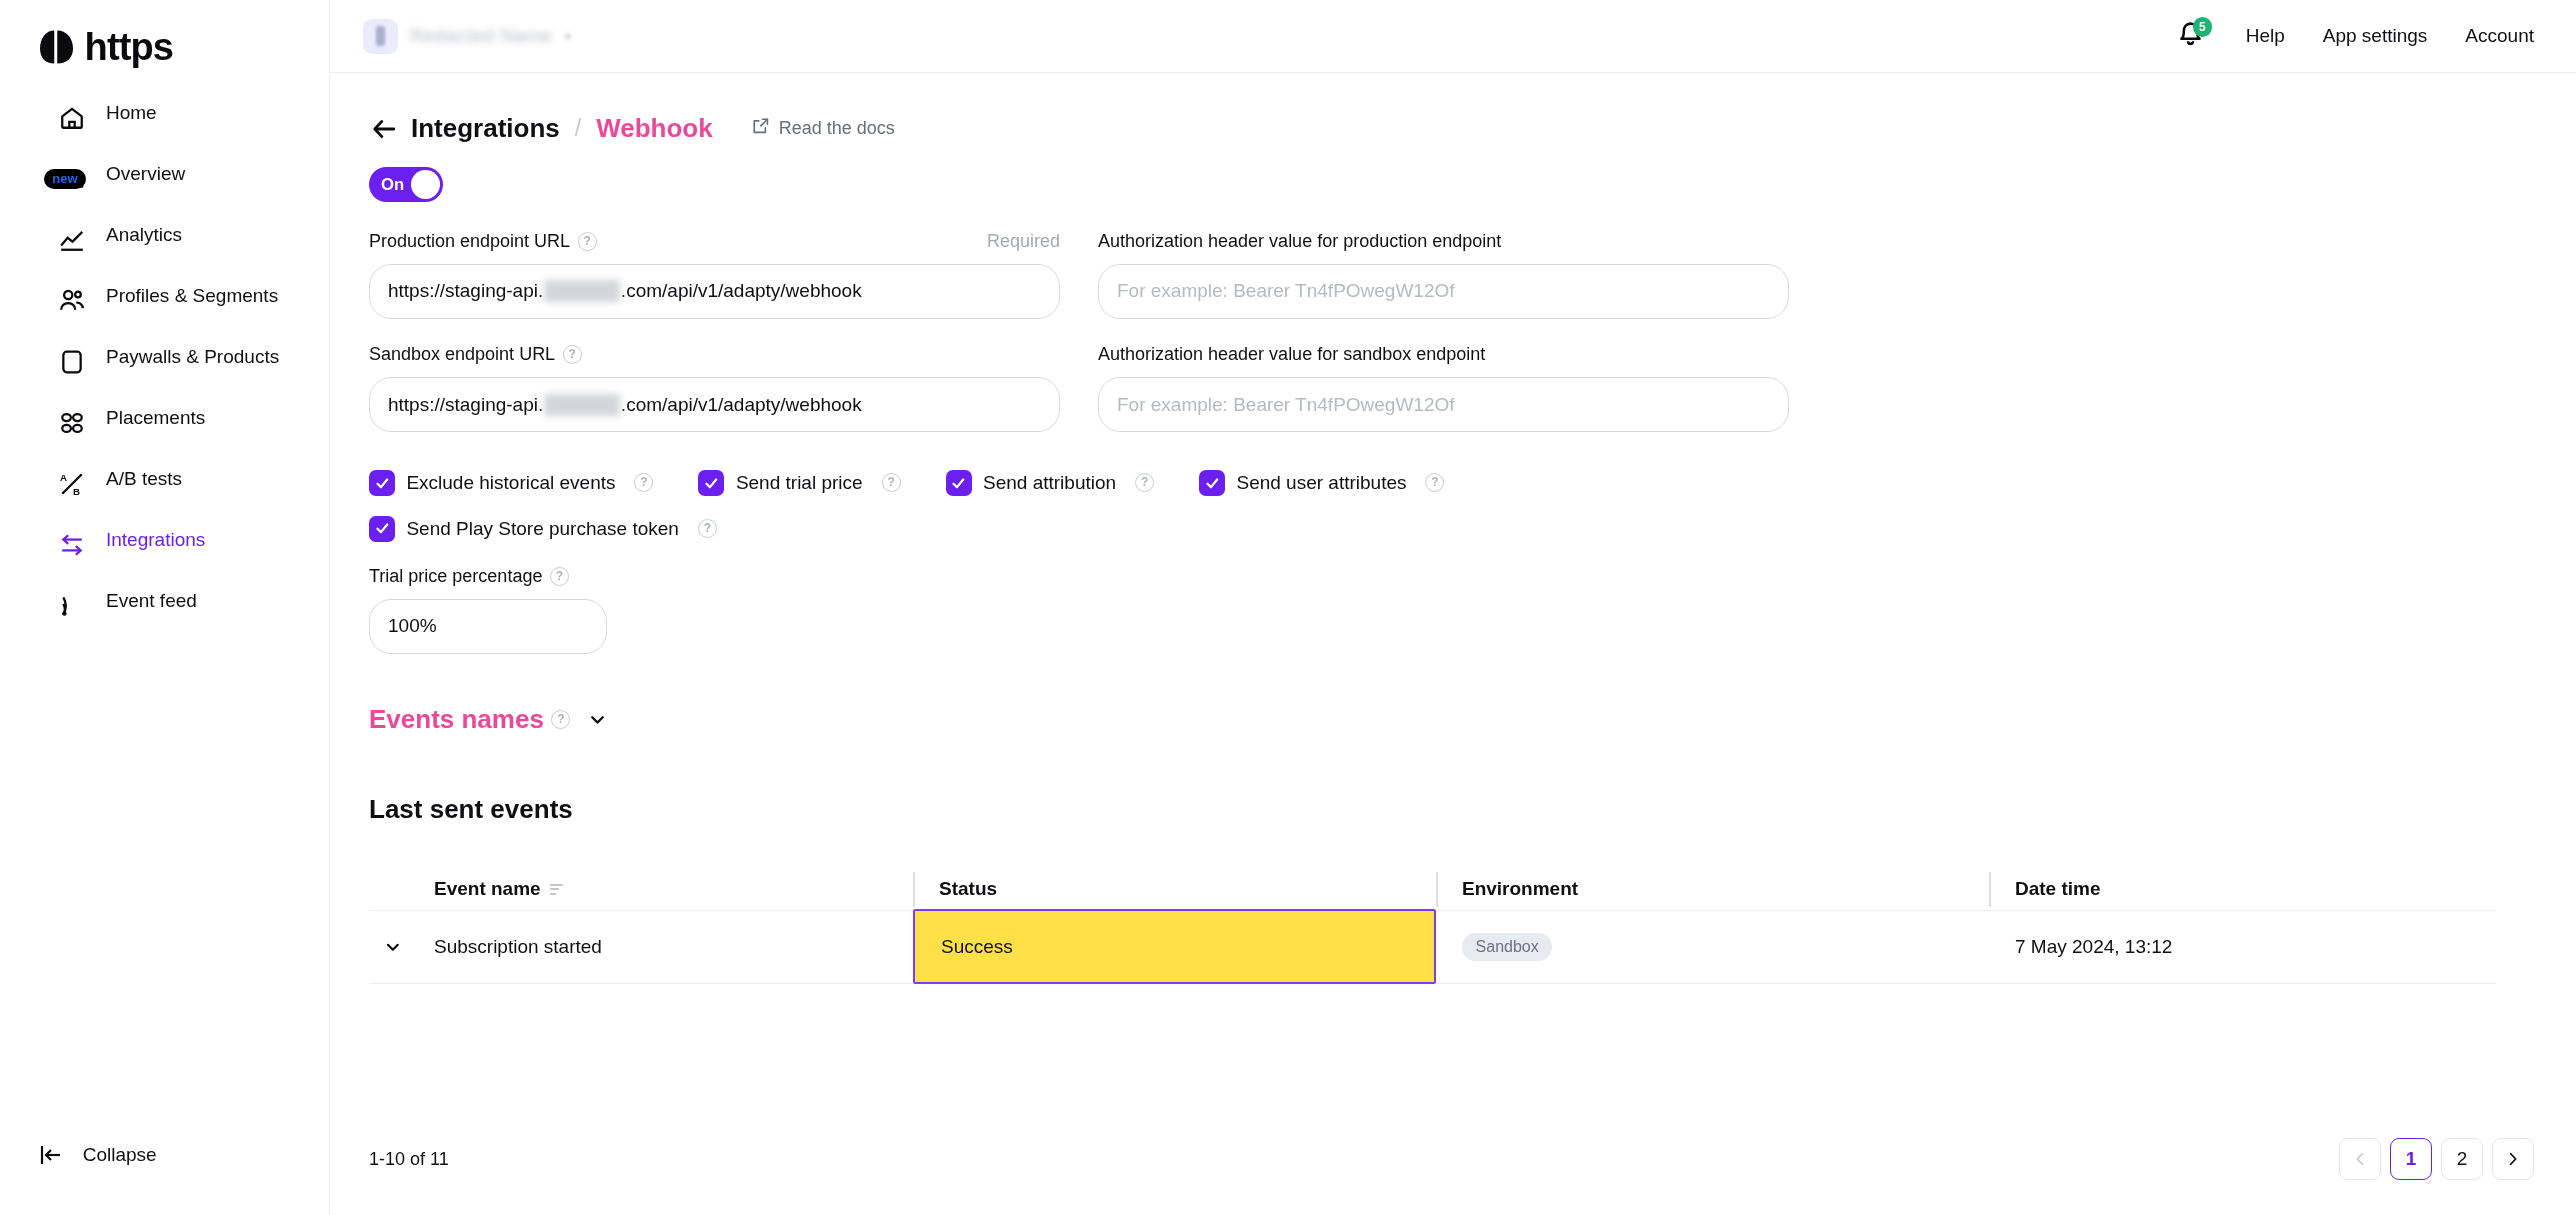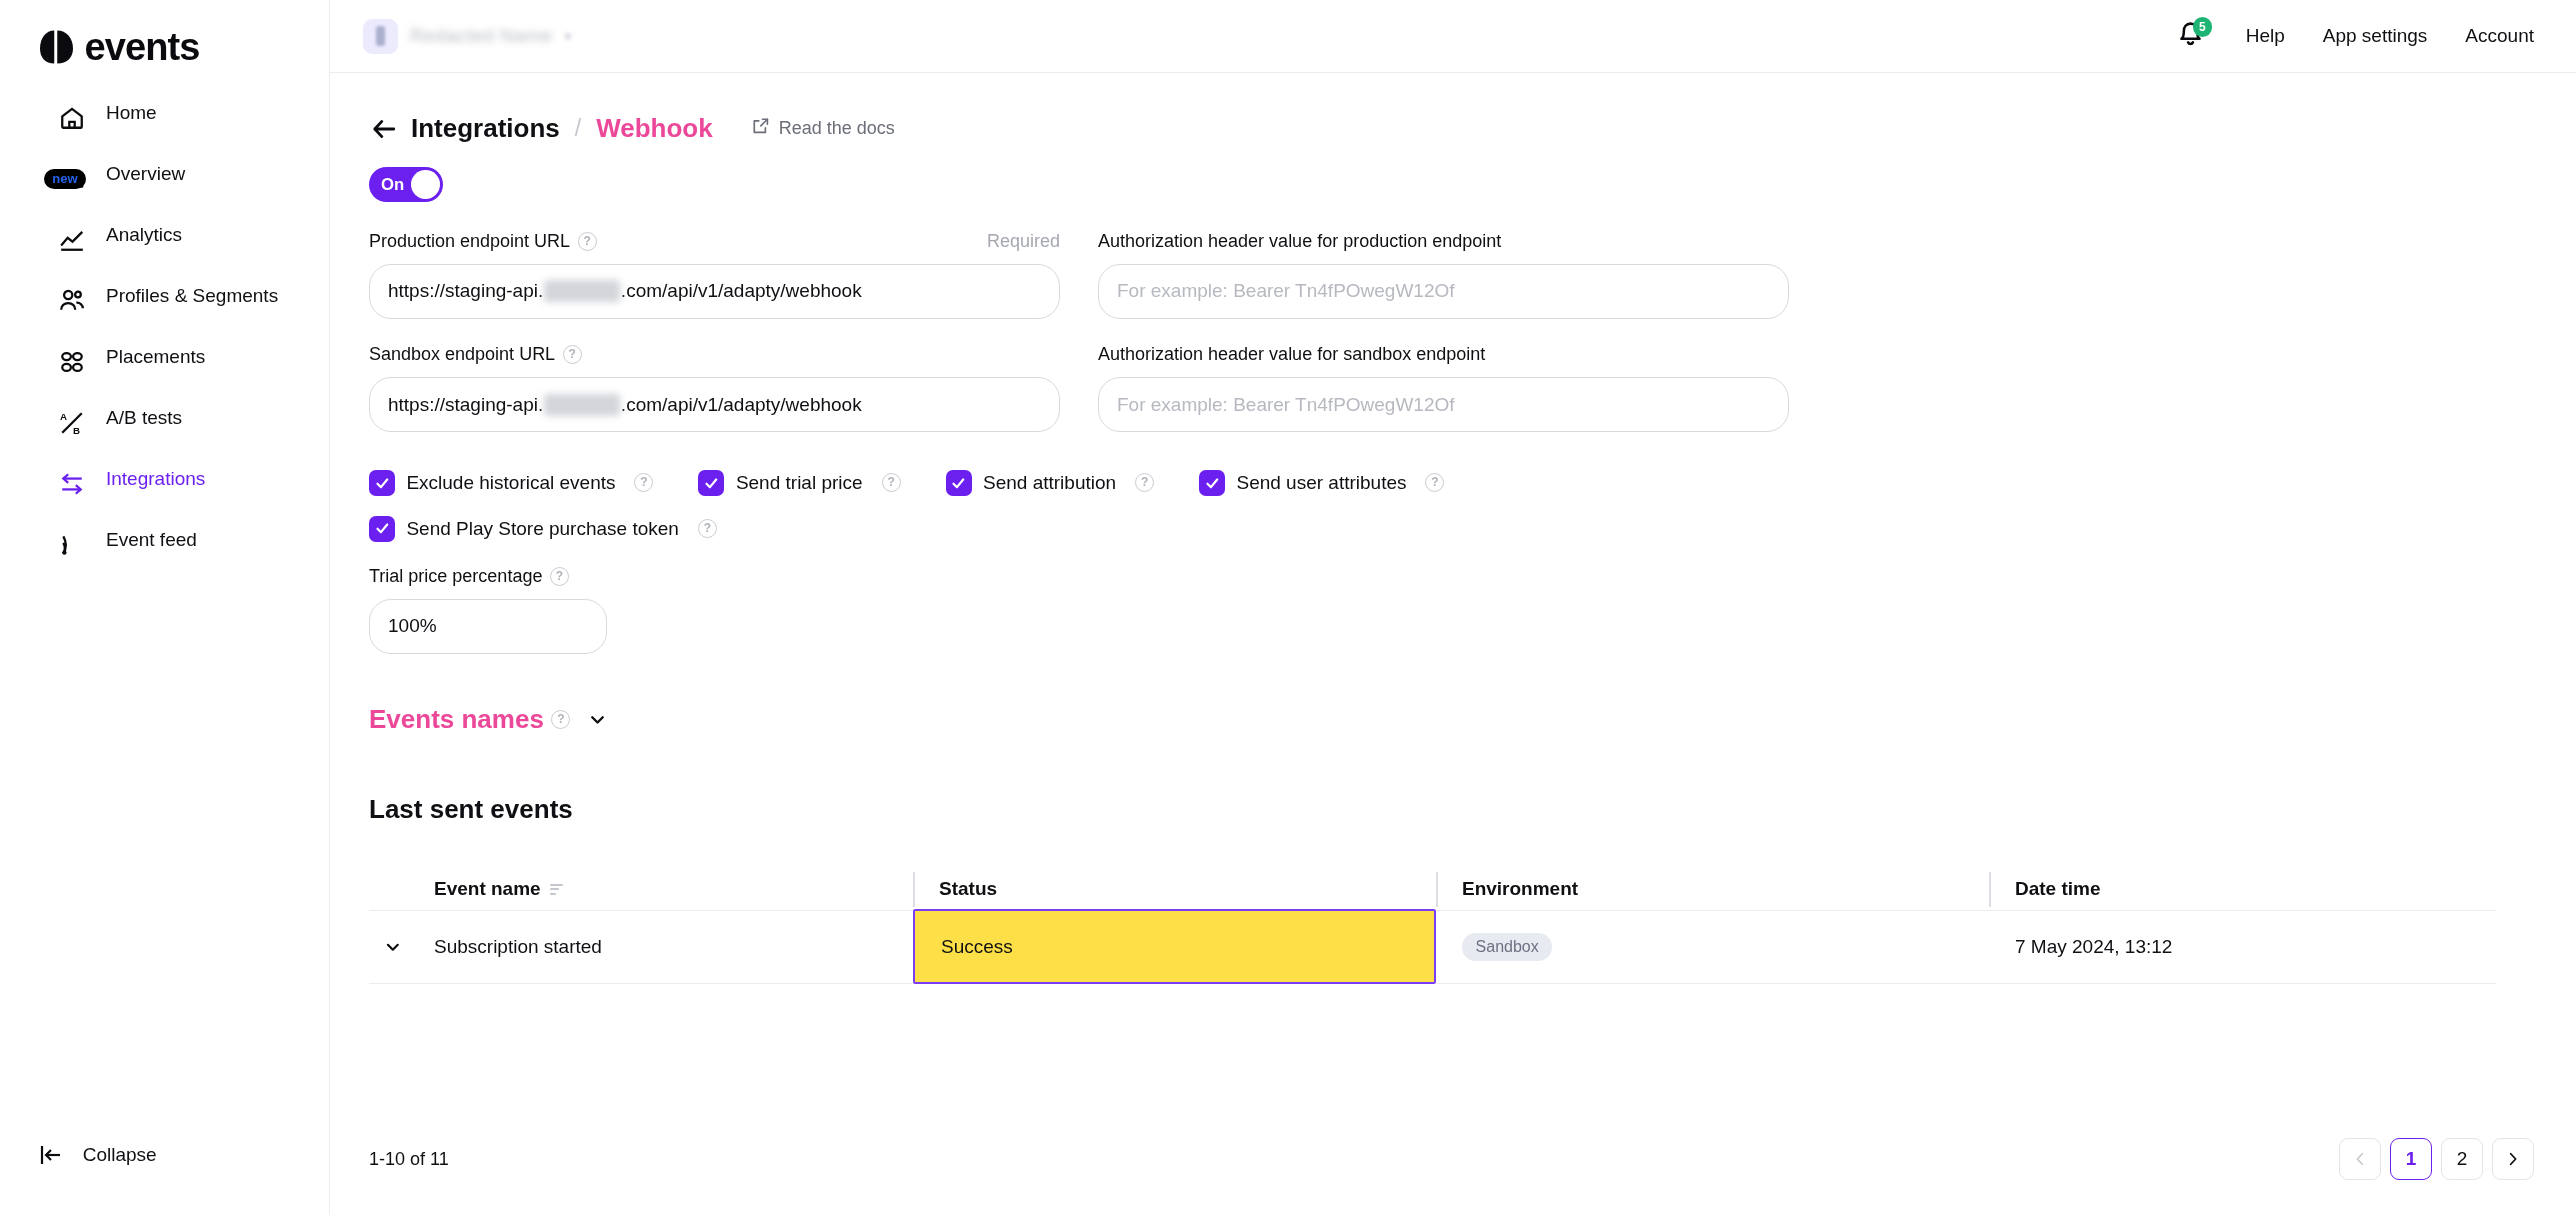--- a/index.html
+++ b/index.html
@@ -225,21 +225,21 @@
 
   <aside class="sidebar">
 
     <div class="logo-wrap">
       <span class="logo-mark">
         <svg width="35" height="36" viewBox="0 0 46 48">
           <path d="M20 2 L20 46 C8 46 1 38 1 26 C1 12 9 2 20 2 Z" fill="#0b0b0f"></path>
           <path d="M24 2 C36 2 45 12 45 26 C45 38 37 46 24 46 Z" fill="#0b0b0f"></path>
         </svg>
       </span>
-      <span class="logo-text">events</span>
+      <span class="logo-text">https</span>
     </div>
 
     <nav class="nav">
 
       <div class="nav-item">
         <span class="ico">
           <svg viewBox="0 0 24 24" width="26" height="26">
               <path d="M3 10.5 L12 3.5 L21 10.5 V20 a1 1 0 0 1-1 1 H4 a1 1 0 0 1-1-1 Z" stroke-linejoin="round"></path>
               <path d="M9.5 21 v-5.5 h5 V21"></path>
             </svg>
@@ -273,20 +273,28 @@
           <svg viewBox="0 0 24 24" width="26" height="26">
               <circle cx="8.5" cy="6.5" r="3.8"></circle>
               <path d="M2 20 c0-3.6 2.9-6 6.5-6 s6.5 2.4 6.5 6"></path>
               <circle cx="17.5" cy="6" r="2.6"></circle>
               <path d="M16 13.6 c3.2-.4 6 1.9 6 5.2"></path>
             </svg>
         </span>
         <span>Profiles &amp; Segments</span>
       </div>
 
+      <div class="nav-item">
+        <span class="ico">
+          <svg viewBox="0 0 24 24" width="26" height="26">
+              <rect x="4" y="2.5" width="16" height="19" rx="3.2"></rect>
+            </svg>
+        </span>
+        <span>Paywalls &amp; Products</span>
+      </div>
 
       <div class="nav-item">
         <span class="ico">
           <svg viewBox="0 0 24 24" width="26" height="26">
               <ellipse cx="7" cy="7" rx="4" ry="3.2"></ellipse>
               <ellipse cx="17" cy="7" rx="4" ry="3.2"></ellipse>
               <ellipse cx="7" cy="17" rx="4" ry="3.2"></ellipse>
               <ellipse cx="17" cy="17" rx="4" ry="3.2"></ellipse>
             </svg>
         </span>

